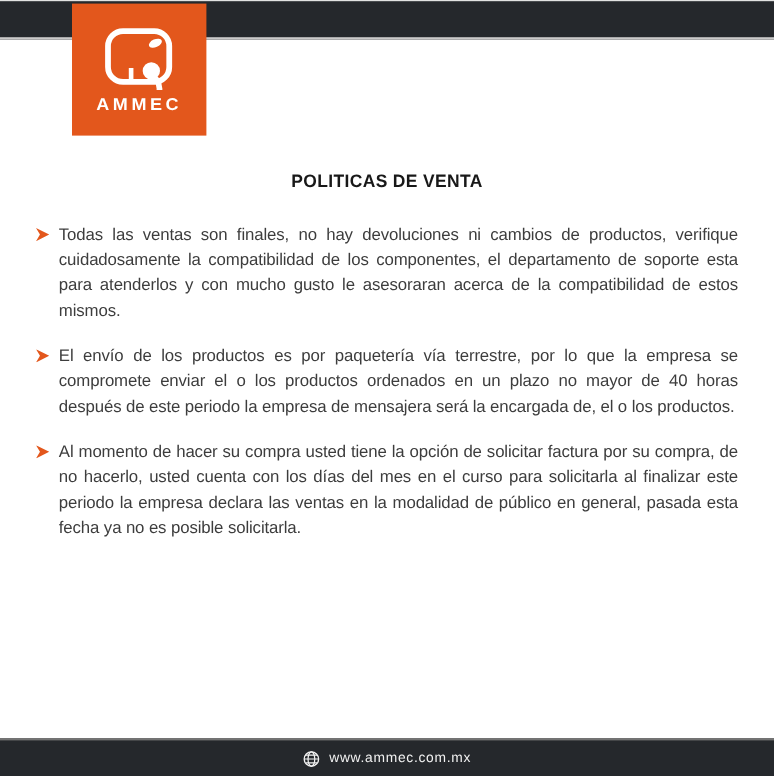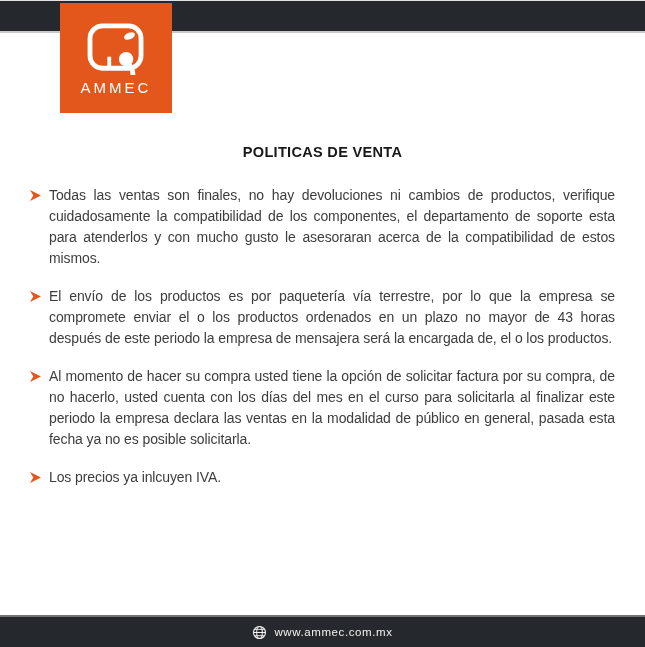--- a/index.html
+++ b/index.html
@@ -27,21 +27,21 @@
     z-index: 5;
     display: flex;
     flex-direction: column;
     align-items: center;
     justify-content: center;
     padding-top: 2px;
     box-sizing: border-box;
   }
   .brand-text {
     color: #ffffff;
-    font-weight: 400;
+    font-weight: 700;
     font-size: 15px;
     letter-spacing: 3px;
     margin-top: 4px;
     transform: scaleY(0.95);
   }
 
   
   .content {
     padding: 0 30px;
   }
@@ -124,29 +124,25 @@
 <div class="content">
   <h1 class="page-title">POLITICAS DE VENTA</h1>
 
   <ul class="policies">
     <li class="policy">
       <span class="bullet"></span>
       <p class="policy-text">Todas las ventas son finales, no hay devoluciones ni cambios de productos, verifique cuidadosamente la compatibilidad de los componentes, el departamento de soporte esta para atenderlos y con mucho gusto le asesoraran acerca de la compatibilidad de estos mismos.</p>
     </li>
     <li class="policy">
       <span class="bullet"></span>
-      <p class="policy-text">El envío de los productos es por paquetería vía terrestre, por lo que la empresa se compromete enviar el o los productos ordenados en un plazo no mayor de 43 horas después de este periodo la empresa de mensajera será la encargada de, el o los productos.</p>
+      <p class="policy-text">El envío de los productos es por paquetería vía terrestre, por lo que la empresa se compromete enviar el o los productos ordenados en un plazo no mayor de 40 horas después de este periodo la empresa de mensajera será la encargada de, el o los productos.</p>
     </li>
     <li class="policy">
       <span class="bullet"></span>
       <p class="policy-text">Al momento de hacer su compra usted tiene la opción de solicitar factura por su compra, de no hacerlo, usted cuenta con los días del mes en el curso para solicitarla al finalizar este periodo la empresa declara las ventas en la modalidad de público en general, pasada esta fecha ya no es posible solicitarla.</p>
-    </li>
-    <li class="policy">
-      <span class="bullet"></span>
-      <p class="policy-text">Los precios ya inlcuyen IVA.</p>
     </li>
   </ul>
 </div>
 
 <div class="footer-bar">
   <span>
     <svg class="globe-svg" width="15" height="15" viewBox="0 0 16 16" xmlns="http://www.w3.org/2000/svg">
       <circle cx="8" cy="8" r="6.4" fill="none" stroke="#f2f2f2" stroke-width="1.2"></circle>
       <ellipse cx="8" cy="8" rx="3" ry="6.4" fill="none" stroke="#f2f2f2" stroke-width="1.1"></ellipse>
       <line x1="1.7" y1="8" x2="14.3" y2="8" stroke="#f2f2f2" stroke-width="1.1"></line>

